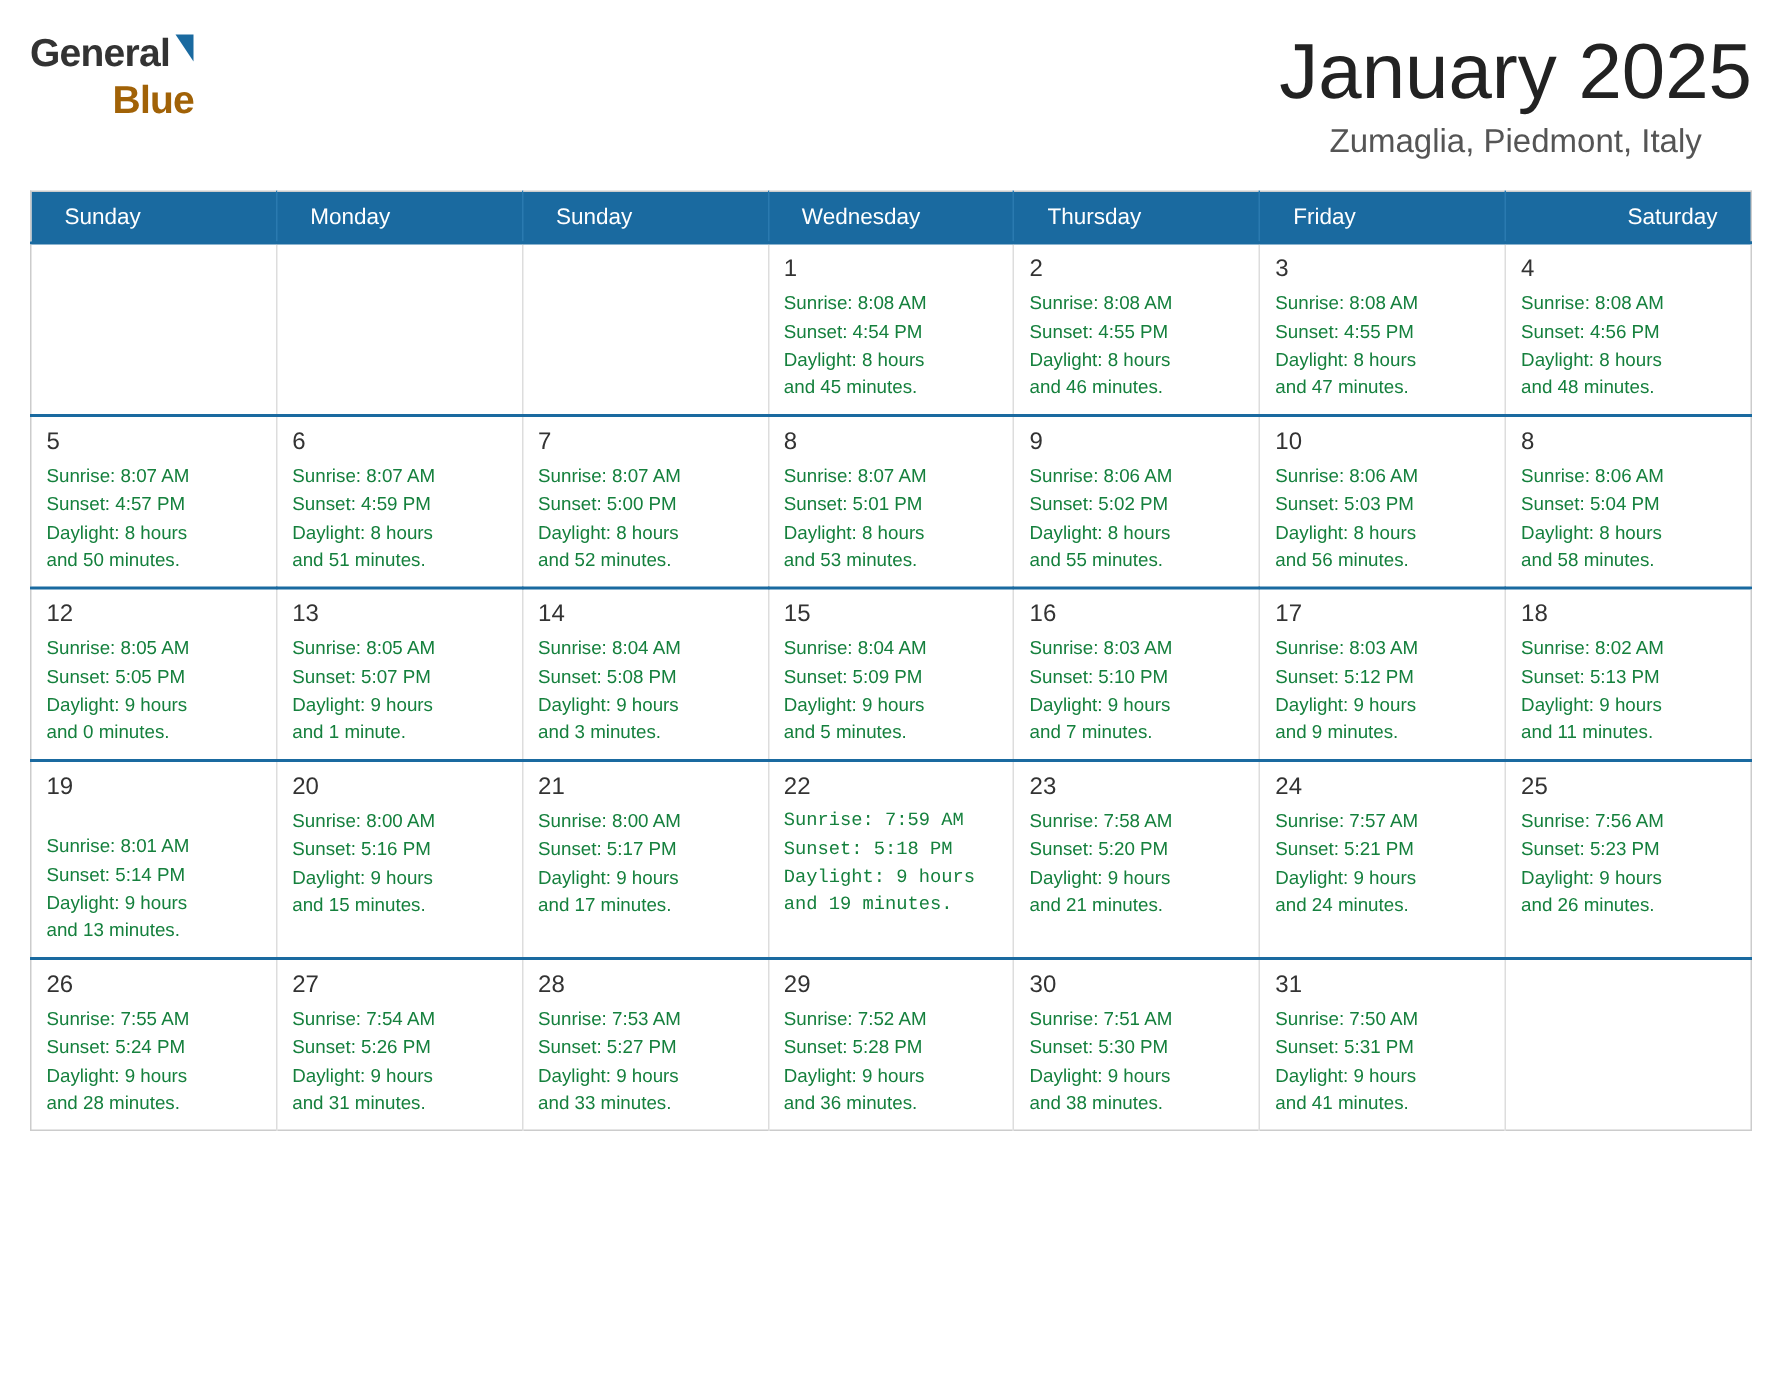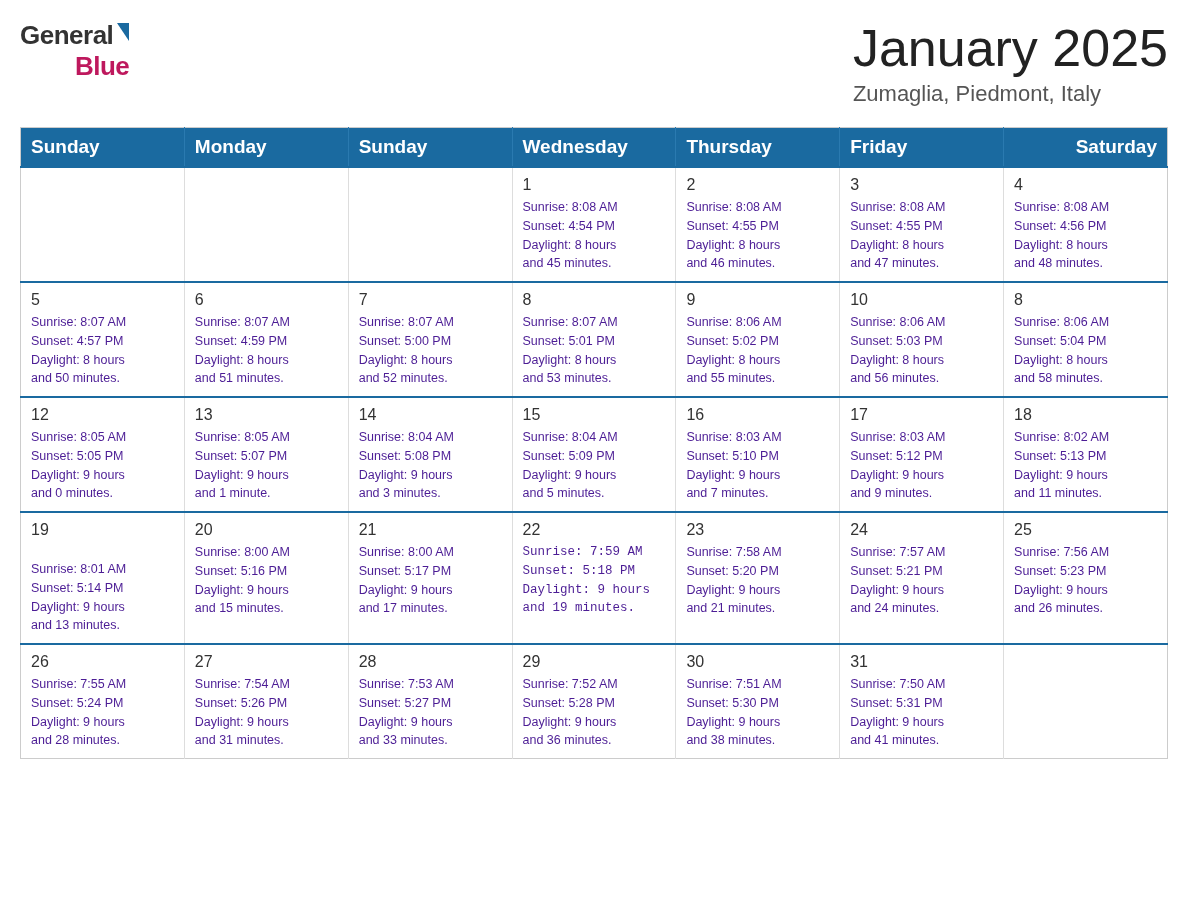--- a/index.html
+++ b/index.html
@@ -23,38 +23,38 @@
     }
     .logo-text-general {
       font-size: 26px;
       font-weight: bold;
       color: #333;
       letter-spacing: -0.5px;
     }
     .logo-text-blue {
       font-size: 26px;
       font-weight: bold;
-      color: #be185d;
+      color: #a16207;
       letter-spacing: -0.5px;
     }
     .logo-line {
       display: flex;
       align-items: center;
     }
     .logo-triangle {
       width: 0;
       height: 0;
       border-left: 12px solid transparent;
       border-right: 0px solid transparent;
       border-top: 18px solid #1a6aa0;
       margin-left: 4px;
       margin-top: -8px;
     }
     .title-area {
-      text-align: left;
+      text-align: center;
       margin-left: 44px;
     }
     .month-title {
       font-size: 52px;
       font-weight: normal;
       color: #222;
       line-height: 1.1;
     }
     .location-title {
       font-size: 22px;
@@ -64,24 +64,24 @@
     .calendar {
       width: 100%;
       border-collapse: collapse;
       border: 1px solid #ccc;
     }
     .calendar thead tr {
       background-color: #1a6aa0;
     }
     .calendar thead th {
       color: #fff;
-      padding: 8px 10px;
+      padding: 8px 22px;
       text-align: left;
-      font-size: 19px;
-      font-weight: bold;
+      font-size: 15px;
+      font-weight: normal;
       border-right: 1px solid #2a7ab0;
     }
     .calendar thead th:last-child {
       border-right: none;
       text-align: right;
     }
     .calendar tbody tr {
       border-top: 2px solid #1a6aa0;
     }
     .calendar tbody td {
@@ -98,21 +98,21 @@
     }
     .day-number {
       font-size: 16px;
       font-weight: normal;
       color: #333;
       display: block;
       margin-bottom: 4px;
     }
     .day-info {
       font-size: 12.5px;
-      color: #4c1d95;
+      color: #15803d;
       line-height: 1.5;
     }
     .empty-cell {
       background: #fff;
     }
   </style>
 </head>
 <body>
 
 <div class="header">

